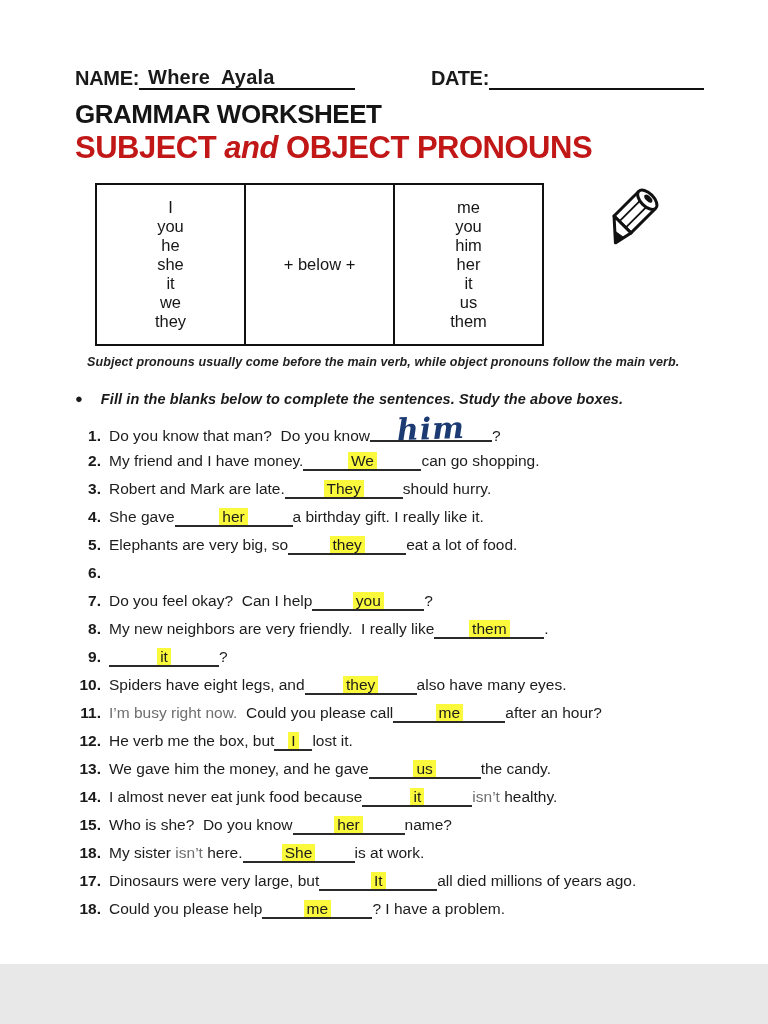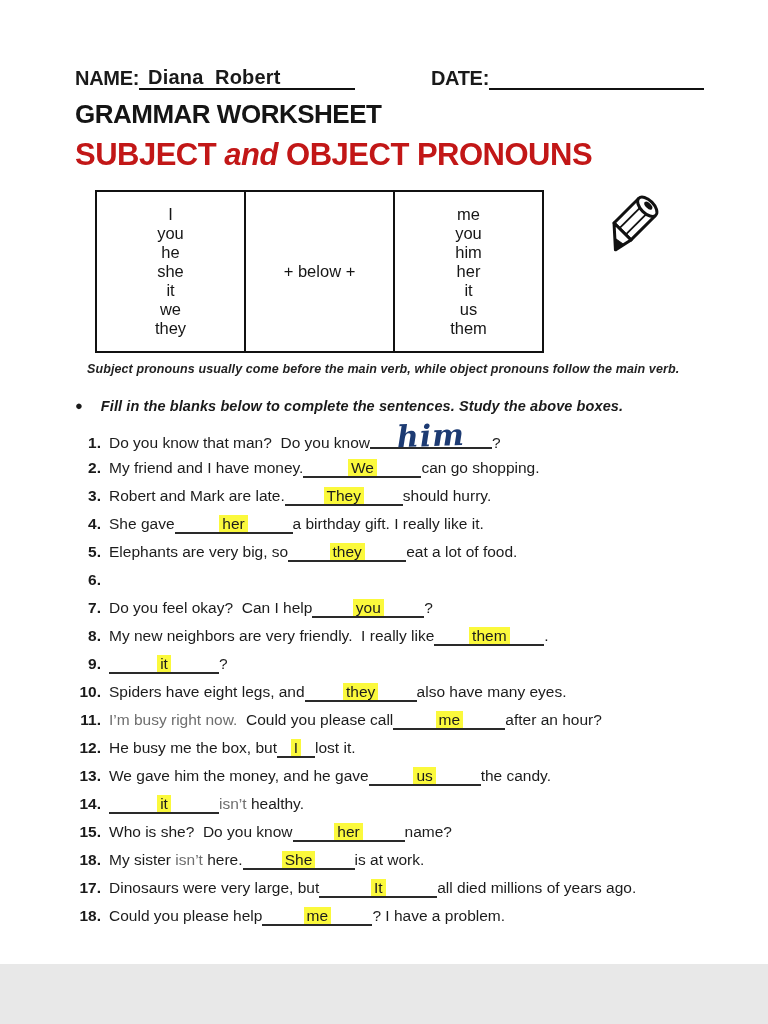--- a/index.html
+++ b/index.html
@@ -11,21 +11,21 @@
     overflow:hidden;
   }
   
   .hdr-row { display:flex; justify-content:space-between; align-items:flex-end; }
   .hdr-field { display:flex; align-items:flex-end; }
   .hdr-lbl { font-weight:700; font-size:20px; letter-spacing:-0.3px; }
   .hdr-fill { display:inline-block; border-bottom:2.5px solid #111; height:24px; box-sizing:border-box; }
   .name-fill { width:216px; font-weight:700; font-size:20px; padding-left:9px; letter-spacing:0.2px; white-space:pre; }
   .date-fill { width:215px; }
   .ws-title { margin:9px 0 0 0; font-size:26px; font-weight:700; letter-spacing:-0.5px; color:#151515; }
-  .main-title { margin:7px 0 0 0; font-size:31px; font-weight:700; letter-spacing:-0.5px; }
+  .main-title { margin:0 0 0 0; font-size:31px; font-weight:700; letter-spacing:-0.5px; }
   .main-title em { font-style:italic; }
   
   .table-wrap { position:relative; margin-top:17px; height:162px; }
   table.pronoun-table { border-collapse:collapse; margin-left:20px; table-layout:fixed; }
   table.pronoun-table td {
     border:2.5px solid #111; width:145px; height:157px;
     text-align:center; vertical-align:middle;
     font-size:16.5px; line-height:19px; color:#161616;
   }
   .pencil { position:absolute; left:514px; top:4px; }
@@ -55,21 +55,21 @@
   .footer { margin:16px 0 0 0; font-size:11px; font-style:italic; color:#2f2f2f; letter-spacing:0.1px; }
 </style>
 </head>
 <body>
 
 <div class="page">
 
   <div class="hdr-row">
     <div class="hdr-field">
       <span class="hdr-lbl">NAME:</span>
-      <span class="hdr-fill name-fill">Diana  Robert</span>
+      <span class="hdr-fill name-fill">Where  Ayala</span>
     </div>
     <div class="hdr-field">
       <span class="hdr-lbl">DATE:</span>
       <span class="hdr-fill date-fill"></span>
     </div>
   </div>
 
   <h1 class="ws-title">GRAMMAR WORKSHEET</h1>
 
   <h2 class="main-title" id="main-title" style="color: rgb(194, 23, 23);"><span>SUBJECT</span> <em>and</em> <span>OBJECT PRONOUNS</span></h2>
@@ -159,29 +159,29 @@
       <div class="q">
         <span class="qnum">10.</span>
         <span class="qbody"><span>Spiders have eight legs, and</span><span class="blank" style="width: 112px;"><span class="answer highlight">they</span></span><span>also have many eyes.</span></span>
       </div>
       <div class="q">
         <span class="qnum">11.</span>
         <span class="qbody"><span class="gray">I’m busy right now.</span><span>  Could you please call</span><span class="blank" style="width: 112px;"><span class="answer highlight">me</span></span><span>after an hour?</span></span>
       </div>
       <div class="q">
         <span class="qnum">12.</span>
-        <span class="qbody"><span>He busy me the box, but</span><span class="blank" style="width: 38px;"><span class="answer highlight">I</span></span><span>lost it.</span></span>
+        <span class="qbody"><span>He verb me the box, but</span><span class="blank" style="width: 38px;"><span class="answer highlight">I</span></span><span>lost it.</span></span>
       </div>
       <div class="q">
         <span class="qnum">13.</span>
         <span class="qbody"><span>We gave him the money, and he gave</span><span class="blank" style="width: 112px;"><span class="answer highlight">us</span></span><span>the candy.</span></span>
       </div>
       <div class="q">
         <span class="qnum">14.</span>
-        <span class="qbody"><span class="blank" style="width: 110px;"><span class="answer highlight">it</span></span><span class="gray">isn’t</span><span> healthy.</span></span>
+        <span class="qbody"><span>I almost never eat junk food because</span><span class="blank" style="width: 110px;"><span class="answer highlight">it</span></span><span class="gray">isn’t</span><span> healthy.</span></span>
       </div>
       <div class="q">
         <span class="qnum">15.</span>
         <span class="qbody"><span>Who is she?  Do you know</span><span class="blank" style="width: 112px;"><span class="answer highlight">her</span></span><span>name?</span></span>
       </div>
       <div class="q">
         <span class="qnum">18.</span>
         <span class="qbody"><span>My sister </span><span class="gray">isn’t</span><span> here.</span><span class="blank" style="width: 112px;"><span class="answer highlight">She</span></span><span>is at work.</span></span>
       </div>
       <div class="q">

